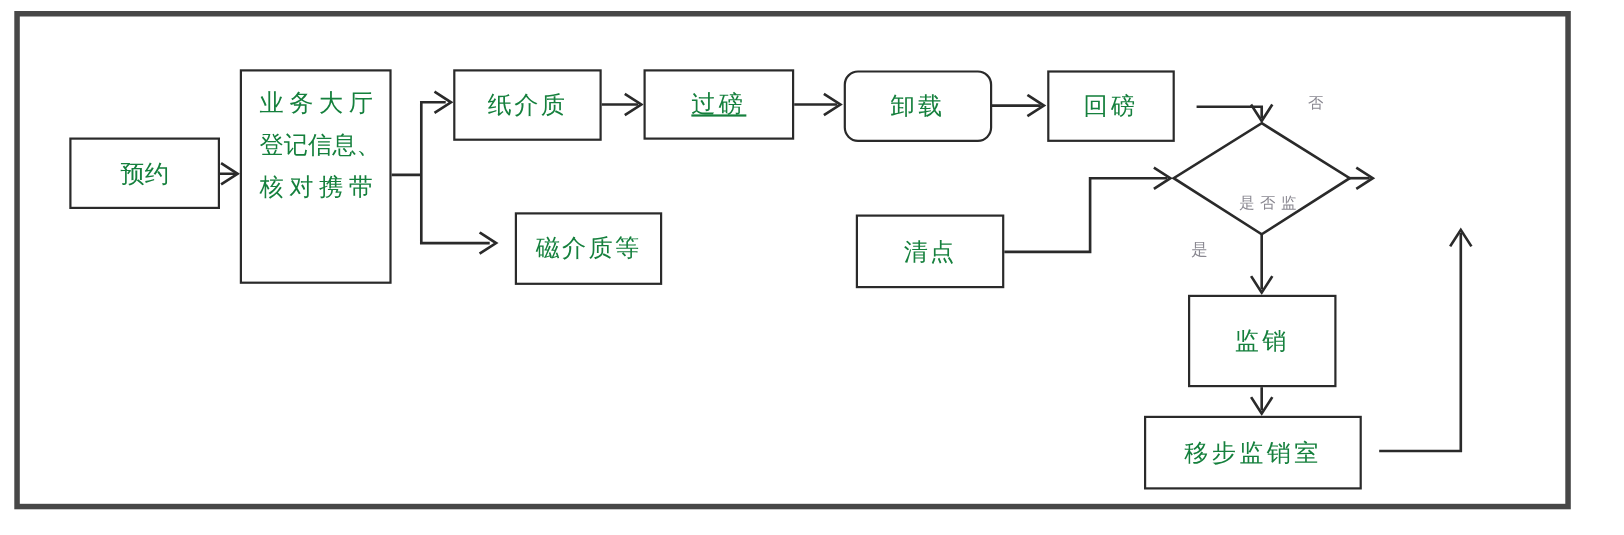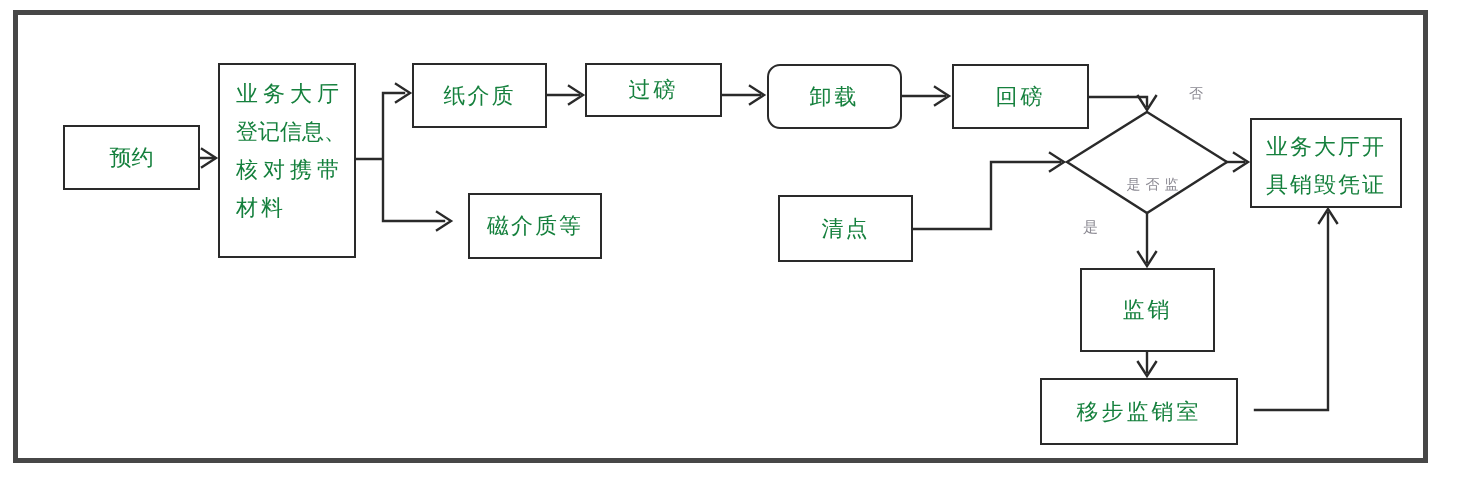--- a/index.html
+++ b/index.html
@@ -143,56 +143,51 @@
   </svg>
 
   <div class="node" id="node-reserve" style="left:23px; top:125px; width:137px; height:65px;margin-left:40px;">
     <span>预约</span>
   </div>
 
   <div class="node multiline" id="node-hall" style="left:218px; top:63px; width:138px; height:195px;">
     <div class="tline ls-wide">业务大厅</div>
     <div class="tline">登记信息、</div>
     <div class="tline ls-wide">核对携带</div>
-    <div class="tline ls-mid">材料</div>
   </div>
 
   <div class="node ls-small" id="node-paper" style="left:412px; top:63px; width:135px; height:65px;">
     <span>纸介质</span>
   </div>
 
-  <div class="node ls-mid" id="node-weigh" style="left:585px; top:63px; width:137px; height:54px;">
+  <div class="node ls-mid" id="node-weigh" style="left:585px; top:63px; width:137px; height:64px;text-decoration:underline;">
     <span>过磅</span>
   </div>
 
   <div class="node ls-mid" id="node-unload" style="left:767px; top:64px; width:135px; height:65px;border-radius:13px;">
     <span>卸载</span>
   </div>
 
-  <div class="node ls-mid" id="node-reweigh" style="left:952px; top:64px; width:137px; height:65px;">
+  <div class="node ls-mid" id="node-reweigh" style="left:952px; top:64px; width:116px; height:65px;">
     <span>回磅</span>
   </div>
 
   <div class="node ls-small" id="node-magnetic" style="left:468px; top:193px; width:134px; height:66px;font-family:Liberation Serif, serif;">
     <span>磁介质等</span>
   </div>
 
   <div class="node ls-small" id="node-count" style="left:778px; top:195px; width:135px; height:67px;">
     <span>清点</span>
   </div>
 
   <div class="node ls-mid" id="node-supervise" style="left:1080px; top:268px; width:135px; height:84px;">
     <span>监销</span>
   </div>
 
   <div class="node ls-mid" id="node-room" style="left:1040px; top:378px; width:198px; height:67px;">
     <span>移步监销室</span>
   </div>
 
-  <div class="node multiline" id="node-cert" style="left:1250px; top:118px; width:152px; height:90px;">
-    <div class="tline ls-small">业务大厅开</div>
-    <div class="tline ls-small">具销毁凭证</div>
-  </div>
 
   <div class="edge-label" id="label-decision">是否监</div>
   <div class="edge-label" id="label-no">否</div>
   <div class="edge-label" id="label-yes">是</div>
 </div>
 
 </body></html>

